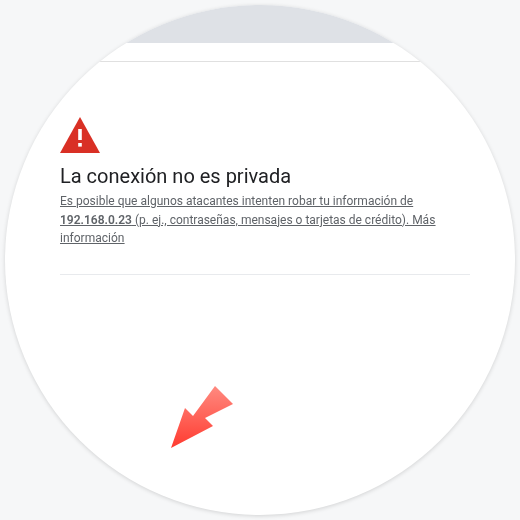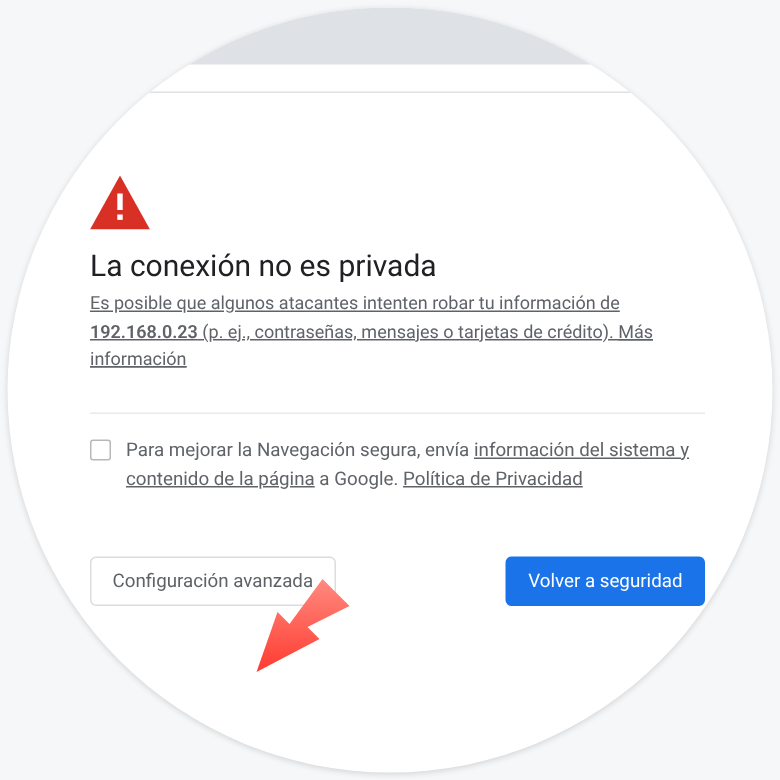--- a/index.html
+++ b/index.html
@@ -117,31 +117,21 @@
 
     <h1 class="heading">La conexión no es privada</h1>
 
     <p class="body-text">
       <span>Es posible que algunos atacantes intenten robar tu información de </span><b>192.168.0.23</b><span> (p. ej., contraseñas, mensajes o tarjetas de crédito). </span><span class="link">Más información</span>
     </p>
 
 
     <div class="hr"></div>
 
-    <div class="opt-row">
-      <div class="checkbox"></div>
-      <div>
-        <span>Para mejorar la Navegación segura, envía </span><span class="link">información del sistema y contenido de la página</span><span> a Google. </span><span class="link">Política de Privacidad</span>
-      </div>
-    </div>
 
-    <div class="button-row">
-      <button class="btn btn-secondary">Configuración avanzada</button>
-      <button class="btn btn-primary">Volver a seguridad</button>
-    </div>
 
   </div>
 </div>
 
 <svg class="arrow" width="80" height="70">
   <defs>
     <linearGradient id="g" x1="0" y1="0" x2="0" y2="1">
       <stop offset="0" stop-color="#ff8a80"></stop>
       <stop offset="1" stop-color="#ff3b30"></stop>
     </linearGradient>

